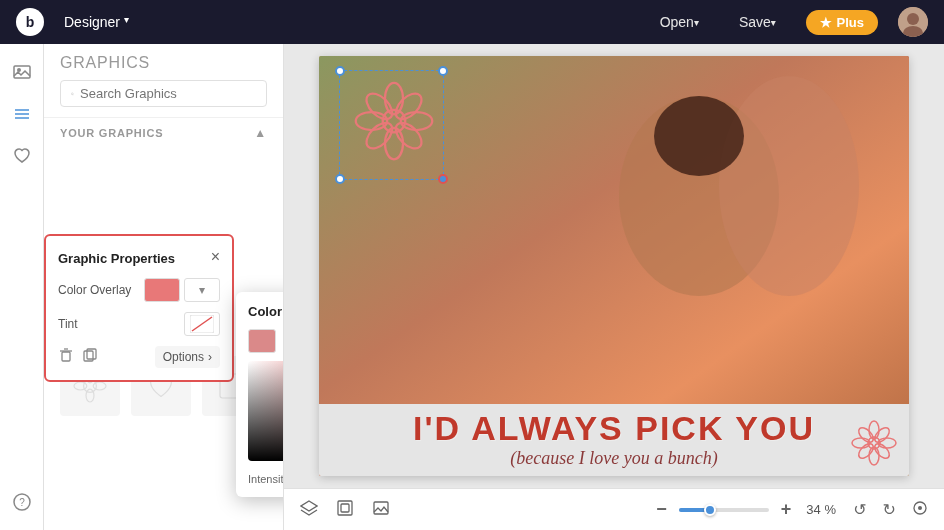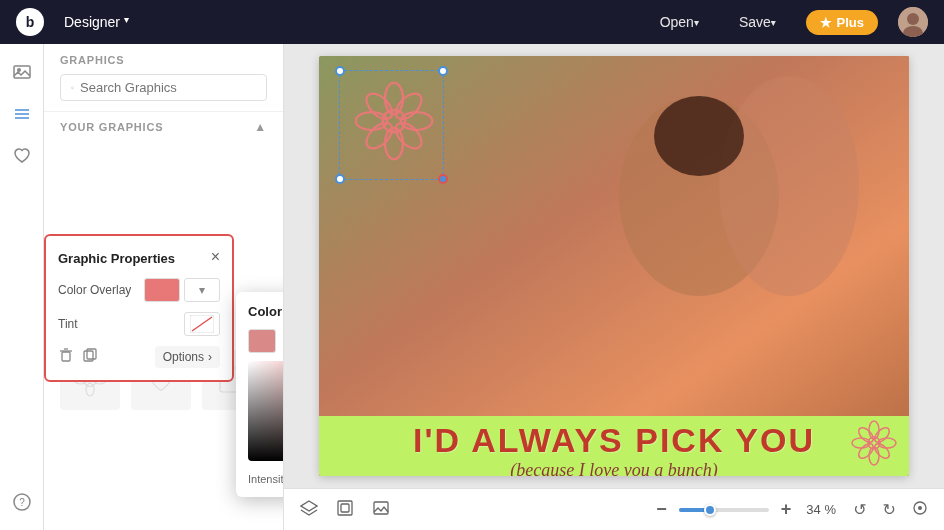--- a/index.html
+++ b/index.html
@@ -18,21 +18,21 @@
     .main { display: flex; flex: 1; overflow: hidden; }
 
     
     .icon-bar { width: 44px; background: #fff; border-right: 1px solid #e0e0e0; display: flex; flex-direction: column; align-items: center; padding-top: 10px; gap: 6px; flex-shrink: 0; }
     .icon-bar-item { width: 36px; height: 36px; display: flex; align-items: center; justify-content: center; border-radius: 6px; cursor: pointer; color: #666; font-size: 18px; }
     .icon-bar-item.active { color: #4a90d9; }
     .icon-bar-bottom { margin-top: auto; margin-bottom: 10px; }
 
     
     .sidebar { width: 240px; background: #fff; border-right: 1px solid #e0e0e0; display: flex; flex-direction: column; flex-shrink: 0; position: relative; overflow: hidden; }
-    .sidebar-section-label { font-size: 11px; font-weight: 700; color: #999; letter-spacing: 0.8px; padding: 10px 16px 8px; text-transform: uppercase; }
+    .sidebar-section-label { font-size: 16px; font-weight: 400; color: #999; letter-spacing: 0.8px; padding: 10px 16px 8px; text-transform: uppercase; }
     .sidebar-computer-btn { margin: 0 16px 10px; background: #4caf50; color: #fff; border: none; border-radius: 4px; padding: 8px; font-size: 13px; font-weight: 500; cursor: pointer; text-align: center; }
     .sidebar-search { margin: 0 16px 10px; display: flex; align-items: center; border: 1px solid #e0e0e0; border-radius: 4px; padding: 5px 10px; gap: 6px; }
     .sidebar-search input { border: none; outline: none; font-size: 13px; color: #666; flex: 1; background: transparent; }
 
     .sidebar-section-header { display: flex; align-items: center; justify-content: space-between; padding: 8px 16px; cursor: pointer; border-top: 1px solid #f0f0f0; }
     .sidebar-section-header span { font-size: 11px; font-weight: 600; color: #999; letter-spacing: 0.8px; text-transform: uppercase; }
     .sidebar-section-header .chevron { color: #999; font-size: 12px; }
 
     
     .graphic-props-panel { position: absolute; top: 190px; left: 0; width: 190px; background: #fff; border: 2px solid #e05252; border-radius: 6px; z-index: 10; padding: 12px; }
@@ -65,21 +65,21 @@
 
     
     .canvas-area { flex: 1; background: #e8e8e8; position: relative; overflow: hidden; display: flex; flex-direction: column; }
     .canvas-inner { flex: 1; display: flex; align-items: center; justify-content: center; position: relative; }
     .design-canvas { width: 590px; height: 420px; background: #fff; position: relative; overflow: hidden; border-radius: 2px; box-shadow: 0 2px 10px rgba(0,0,0,0.2); }
     
     .photo-bg { position: absolute; top: 0; left: 0; right: 0; bottom: 0; background: linear-gradient(135deg, #d4956a 0%, #c87850 20%, #b86040 40%, #8b5040 60%, #6b8060 80%, #a0b080 100%); }
     .canvas-text-overlay { position: absolute; bottom: 60px; left: 0; right: 0; text-align: center; }
     .canvas-main-text { font-size: 34px; font-weight: 800; color: #c0392b; letter-spacing: 2px; text-shadow: 1px 1px 0 rgba(255,255,255,0.3); }
     .canvas-sub-text { font-size: 18px; font-style: italic; color: #8b3a3a; font-family: cursive; }
-    .canvas-white-bar { position: absolute; bottom: 0; left: 0; right: 0; height: 60px; background: #bef264; }
+    .canvas-white-bar { position: absolute; bottom: 0; left: 0; right: 0; height: 72px; background: #e5e5e5; }
 
     
     .flower-graphic { position: absolute; top: 20px; left: 30px; width: 90px; height: 90px; }
     .flower-corner { position: absolute; bottom: 12px; right: 12px; width: 50px; height: 50px; }
 
     
     .selection-box { position: absolute; top: 14px; left: 20px; width: 105px; height: 110px; border: 1.5px dashed #4a90d9; pointer-events: none; }
     .handle { position: absolute; width: 10px; height: 10px; background: #fff; border: 2px solid #4a90d9; border-radius: 50%; }
     .handle.tl { top: -5px; left: -5px; }
     .handle.tr { top: -5px; right: -5px; }

